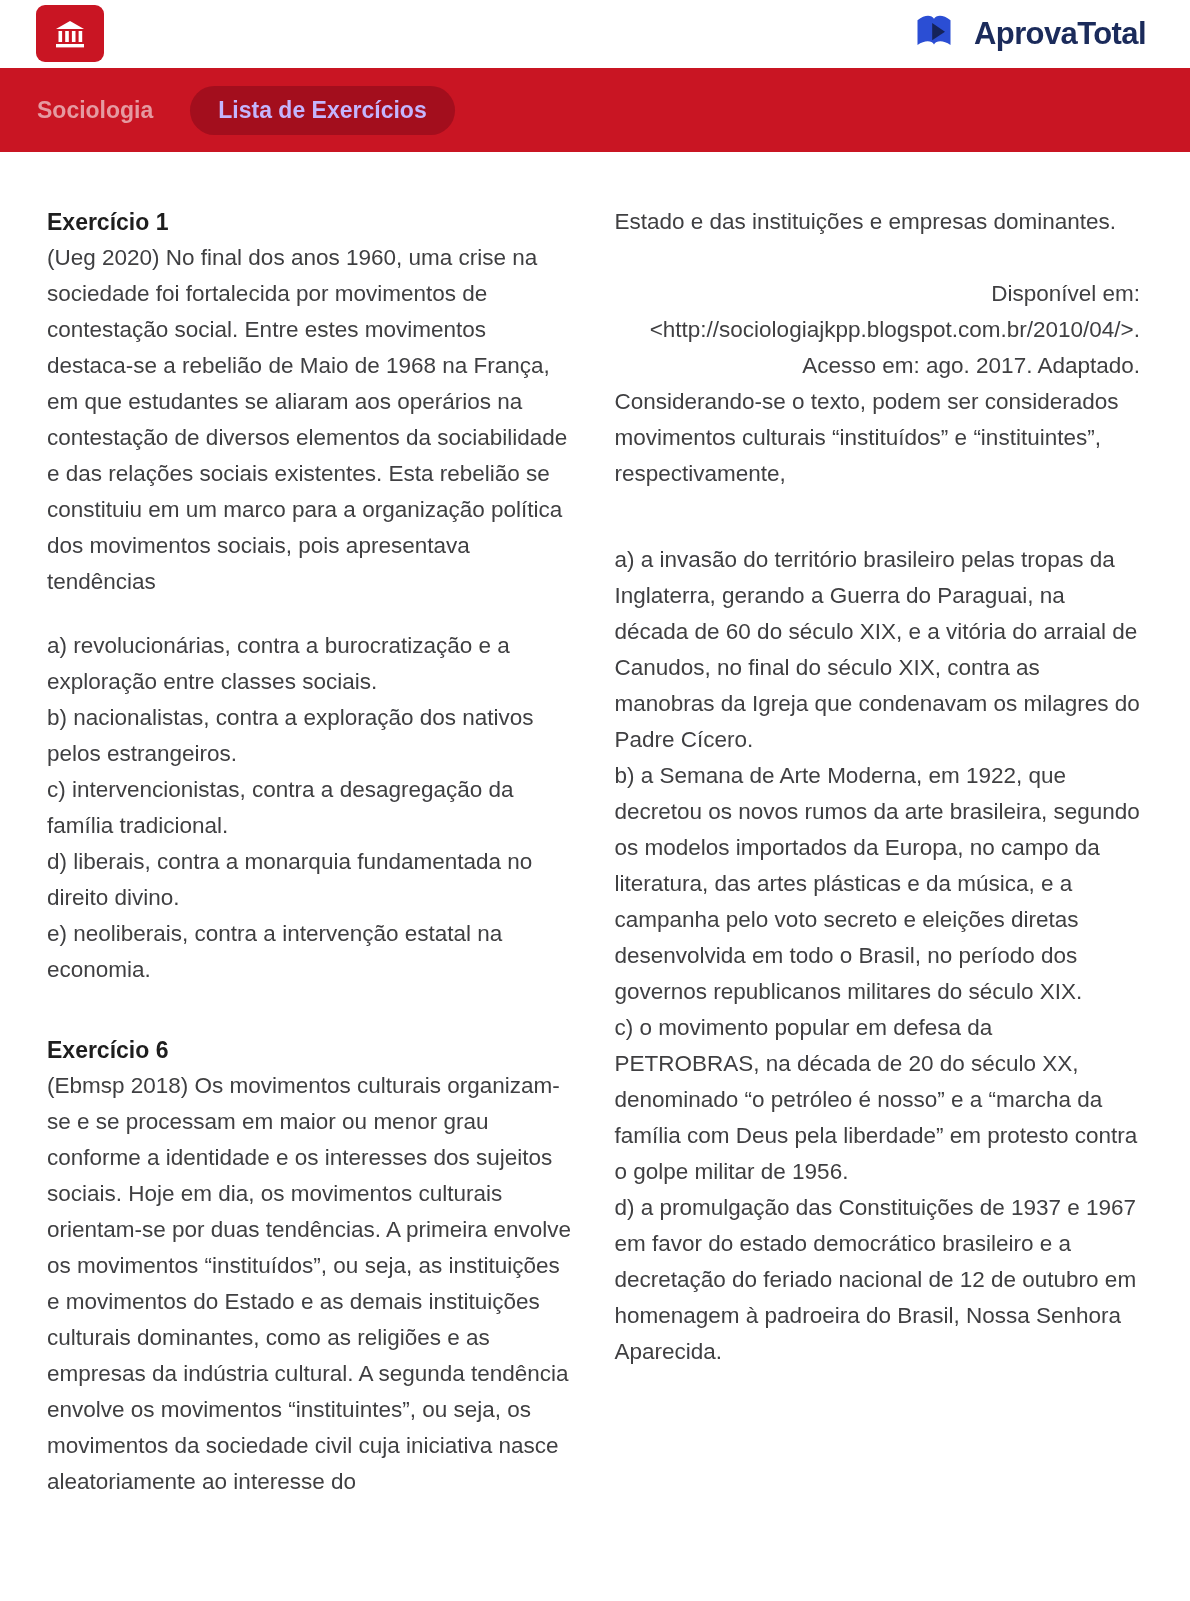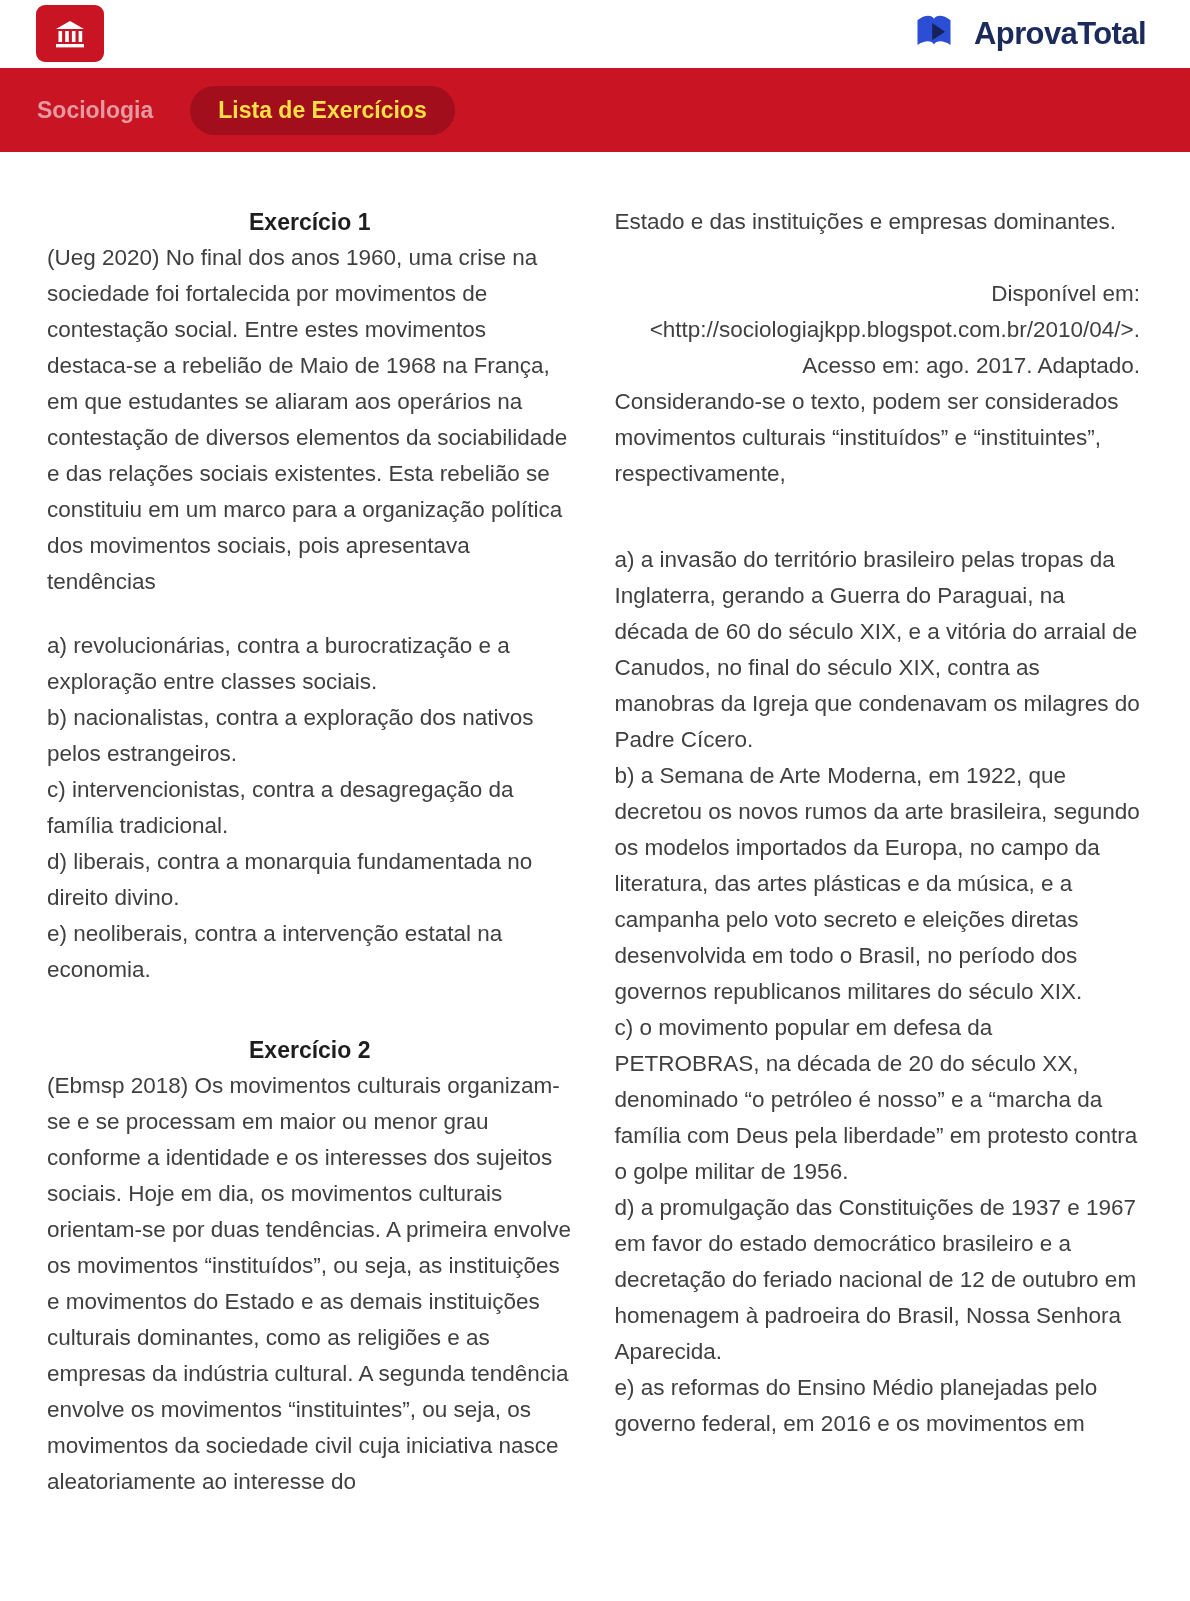--- a/index.html
+++ b/index.html
@@ -33,35 +33,34 @@
   .logo-text{font-size:31px;color:var(--navy);letter-spacing:-0.6px;line-height:1;}
   .logo-aprova{font-weight:800;margin-left:9px;}
   .logo-total{font-weight:700;}
   
   .red-bar{
     height:84px;background:var(--red);
     display:flex;align-items:center;padding-left:37px;gap:37px;
   }
   .subject{color:var(--rose);font-weight:700;font-size:23px;}
   .pill{
-    background:var(--red-dark);color:#fde047;font-weight:700;font-size:23px;
+    background:var(--red-dark);color:#c4b5fd;font-weight:700;font-size:23px;
     border:none;border-radius:27px;padding:13px 28px;
     font-family:inherit;cursor:pointer;line-height:1;
   }
   
   .content{
     display:grid;grid-template-columns:1fr 1fr;column-gap:42px;
     padding:52px 50px 0 47px;
     font-size:22.5px;line-height:36px;color:var(--text);
   }
   .content p{margin:0;}
   .ex-title{
     font-size:23px;font-weight:700;color:#1E1E1E;margin:0;line-height:36px;
     font-family:inherit;
-    text-align:center;
   }
   .ex2-title{margin-top:44px;}
   .options{margin-top:28px;}
   .source{text-align:right;margin-top:36px;}
   .question{margin-top:66px;}
   .right-options{margin-top:50px;}
 </style>
 </head>
 <body>
 
@@ -95,33 +94,32 @@
   <section class="col">
     <h2 class="ex-title">Exercício 1</h2>
     <p class="stem">(Ueg 2020)  No final dos anos 1960, uma crise na sociedade foi fortalecida por movimentos de contestação social. Entre estes movimentos destaca-se a rebelião de Maio de 1968 na França, em que estudantes se aliaram aos operários na contestação de diversos elementos da sociabilidade e das relações sociais existentes. Esta rebelião se constituiu em um marco para a organização política dos movimentos sociais, pois apresentava tendências</p>
     <div class="options">
       <p>a) revolucionárias, contra a burocratização e a exploração entre classes sociais.</p>
       <p>b) nacionalistas, contra a exploração dos nativos pelos estrangeiros.</p>
       <p>c) intervencionistas, contra a desagregação da família tradicional.</p>
       <p>d) liberais, contra a monarquia fundamentada no direito divino.</p>
       <p>e) neoliberais, contra a intervenção estatal na economia.</p>
     </div>
-    <h2 class="ex-title ex2-title">Exercício 2</h2>
+    <h2 class="ex-title ex2-title">Exercício 6</h2>
     <p class="stem">(Ebmsp 2018)  Os movimentos culturais organizam-se e se processam em maior ou menor grau conforme a identidade e os interesses dos sujeitos sociais. Hoje em dia, os movimentos culturais orientam-se por duas tendências. A primeira envolve os movimentos “instituídos”, ou seja, as instituições e movimentos do Estado e as demais instituições culturais dominantes, como as religiões e as empresas da indústria cultural. A segunda tendência envolve os movimentos “instituintes”, ou seja, os movimentos da sociedade civil cuja iniciativa nasce aleatoriamente ao interesse do</p>
   </section>
 
   <section class="col">
     <p>Estado e das instituições e empresas dominantes.</p>
     <div class="source">
       <p>Disponível em:</p>
       <p>&lt;http://sociologiajkpp.blogspot.com.br/2010/04/&gt;.</p>
       <p>Acesso em: ago. 2017. Adaptado.</p>
     </div>
     <p class="question">Considerando-se o texto, podem ser considerados movimentos culturais “instituídos” e “instituintes”, respectivamente,</p>
     <div class="options right-options">
       <p>a) a invasão do território brasileiro pelas tropas da Inglaterra, gerando a Guerra do Paraguai, na década de 60 do século XIX, e a vitória do arraial de Canudos, no final do século XIX, contra as manobras da Igreja que condenavam os milagres do Padre Cícero.</p>
       <p>b) a Semana de Arte Moderna, em 1922, que decretou os novos rumos da arte brasileira, segundo os modelos importados da Europa, no campo da literatura, das artes plásticas e da música, e a campanha pelo voto secreto e eleições diretas desenvolvida em todo o Brasil, no período dos governos republicanos militares do século XIX.</p>
       <p>c) o movimento popular em defesa da PETROBRAS, na década de 20 do século XX, denominado “o petróleo é nosso” e a “marcha da família com Deus pela liberdade” em protesto contra o golpe militar de 1956.</p>
       <p>d) a promulgação das Constituições de 1937 e 1967 em favor do estado democrático brasileiro e a decretação do feriado nacional de 12 de outubro em homenagem à padroeira do Brasil, Nossa Senhora Aparecida.</p>
-      <p>e) as reformas do Ensino Médio planejadas pelo governo federal, em 2016 e os movimentos em</p>
     </div>
   </section>
 </main>
 
 </body></html>

